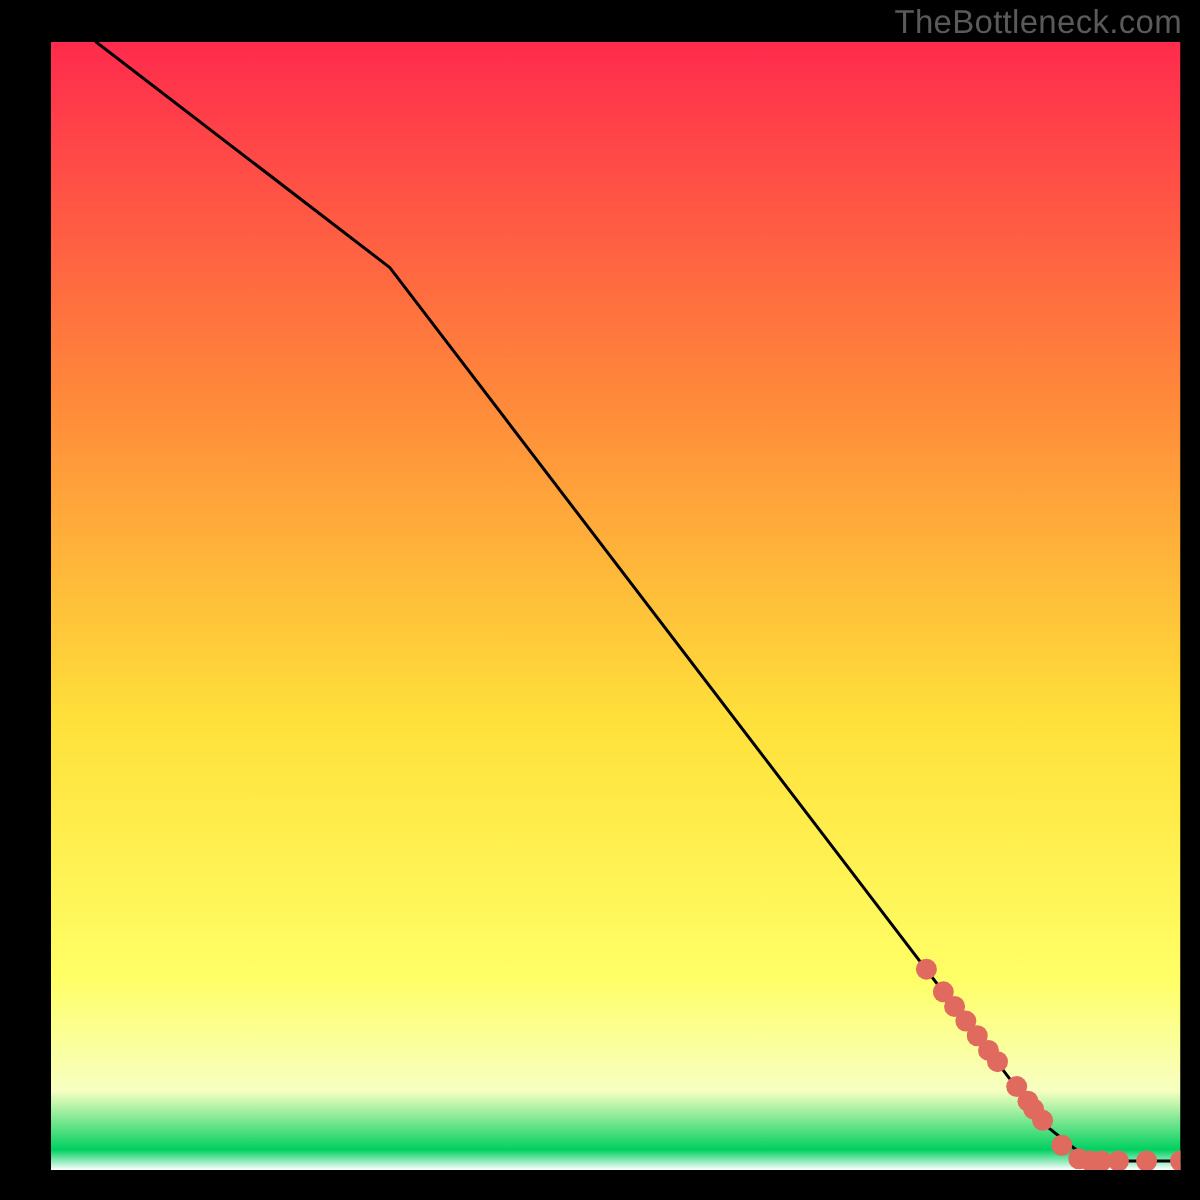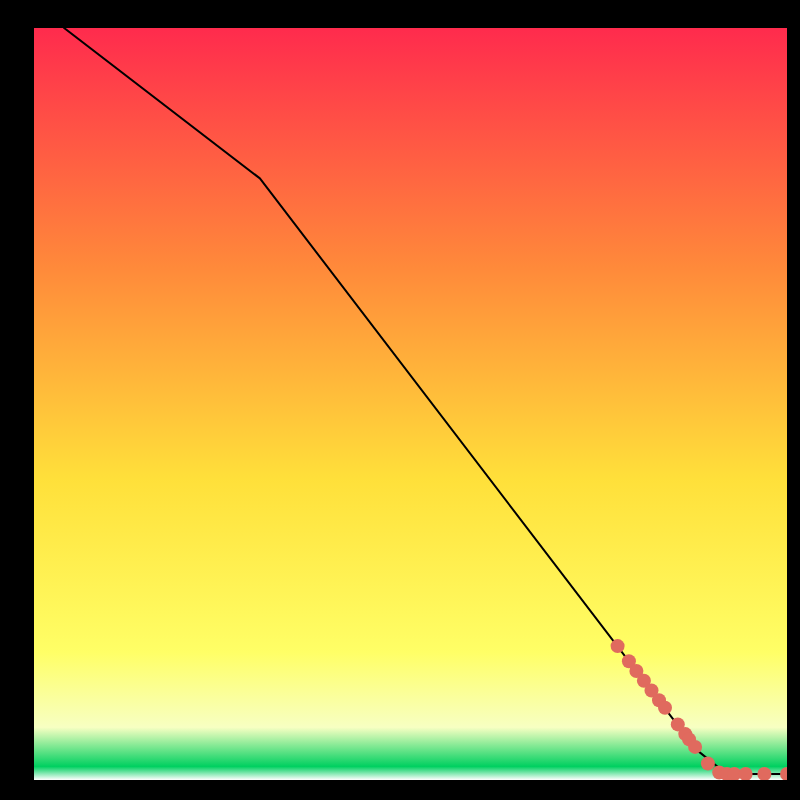--- a/index.html
+++ b/index.html
@@ -36,20 +36,21 @@
     width: 753px;
     height: 752px;
   }
   svg { display: block; }
 </style>
 </head>
 <body>
 
 <div class="frame">
 
+  <div class="watermark">TheBottleneck.com</div>
 
   <div class="plot">
     <svg id="chart-svg" width="753" height="752" viewBox="0 0 753 752">
       <defs>
         <linearGradient id="bg-grad" x1="0" y1="0" x2="0" y2="1">
           <stop id="g0" offset="0%" stop-color="#ff2b4d"></stop>
           <stop id="g1" offset="32%" stop-color="#ff8a3a"></stop>
           <stop id="g2" offset="60%" stop-color="#ffe03a"></stop>
           <stop id="g3" offset="83%" stop-color="#ffff66"></stop>
           <stop id="g4" offset="93%" stop-color="#f7ffc2"></stop>

